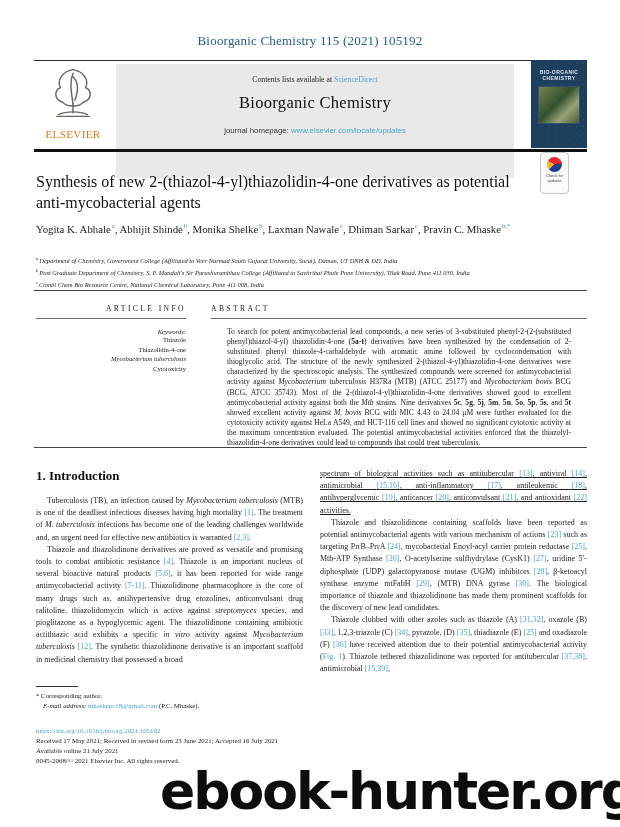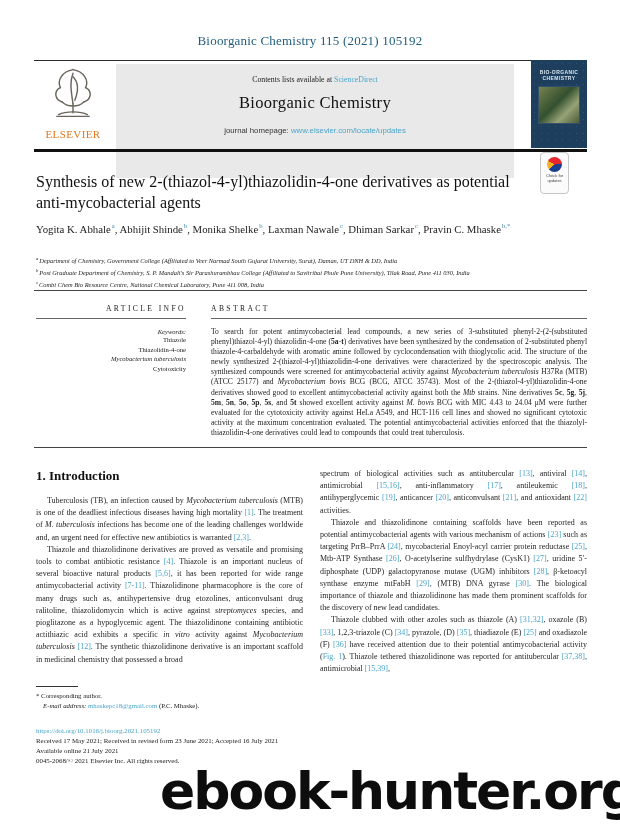--- a/index.html
+++ b/index.html
@@ -46,28 +46,28 @@
   .rule1{position:absolute;top:290px;left:34px;width:553px;height:1px;background:#444;}
   .rule2{position:absolute;top:447px;left:34px;width:553px;height:1px;background:#444;}
 
   
   .colhead{font-size:7.6px;letter-spacing:2.4px;color:#222;}
   .colrule{height:1px;background:#666;margin-top:5px;}
   .info-col{position:absolute;left:36px;top:304px;width:150px;text-align:right;}
   .kw-label{margin-top:9px;font-style:italic;font-size:6.6px;color:#222;}
   .kw-item{font-size:6.6px;line-height:9.6px;color:#222;}
   .abs-col{position:absolute;left:211px;top:304px;width:376px;}
-  .abs-text{margin:8px 0 0;font-size:7.6px;line-height:10.1px;text-align:justify;color:#222;}
+  .abs-text{margin:8px 16px 0;font-size:7.6px;line-height:10.1px;text-align:justify;color:#222;}
 
   
   .col-left{position:absolute;left:36px;top:468px;width:267px;}
   .col-right{position:absolute;left:320px;top:468px;width:267px;}
   .sec-head{font-size:13px;font-weight:bold;color:#111;margin:0 0 11px;}
   .body-p{margin:0;font-size:8px;line-height:12.2px;text-align:justify;text-indent:11px;color:#1e1e1e;}
-  .noindent{text-indent:0;}
+  .noindent{text-indent:0;text-decoration:underline;}
   .cite{color:#4ba5c9;}
 
   
   .footnote{position:absolute;left:36px;top:686px;width:267px;font-size:6.8px;color:#222;line-height:10px;}
   .fn-rule{width:42px;height:1px;background:#333;margin-bottom:4px;}
   .fn-email{padding-left:7px;}
   .bottom{position:absolute;left:36px;top:726px;width:520px;font-size:6.9px;line-height:10px;color:#222;}
 
   .watermark{position:absolute;left:132px;top:761px;white-space:nowrap;
              font-family:"DejaVu Sans",sans-serif;font-weight:bold;font-size:52px;

